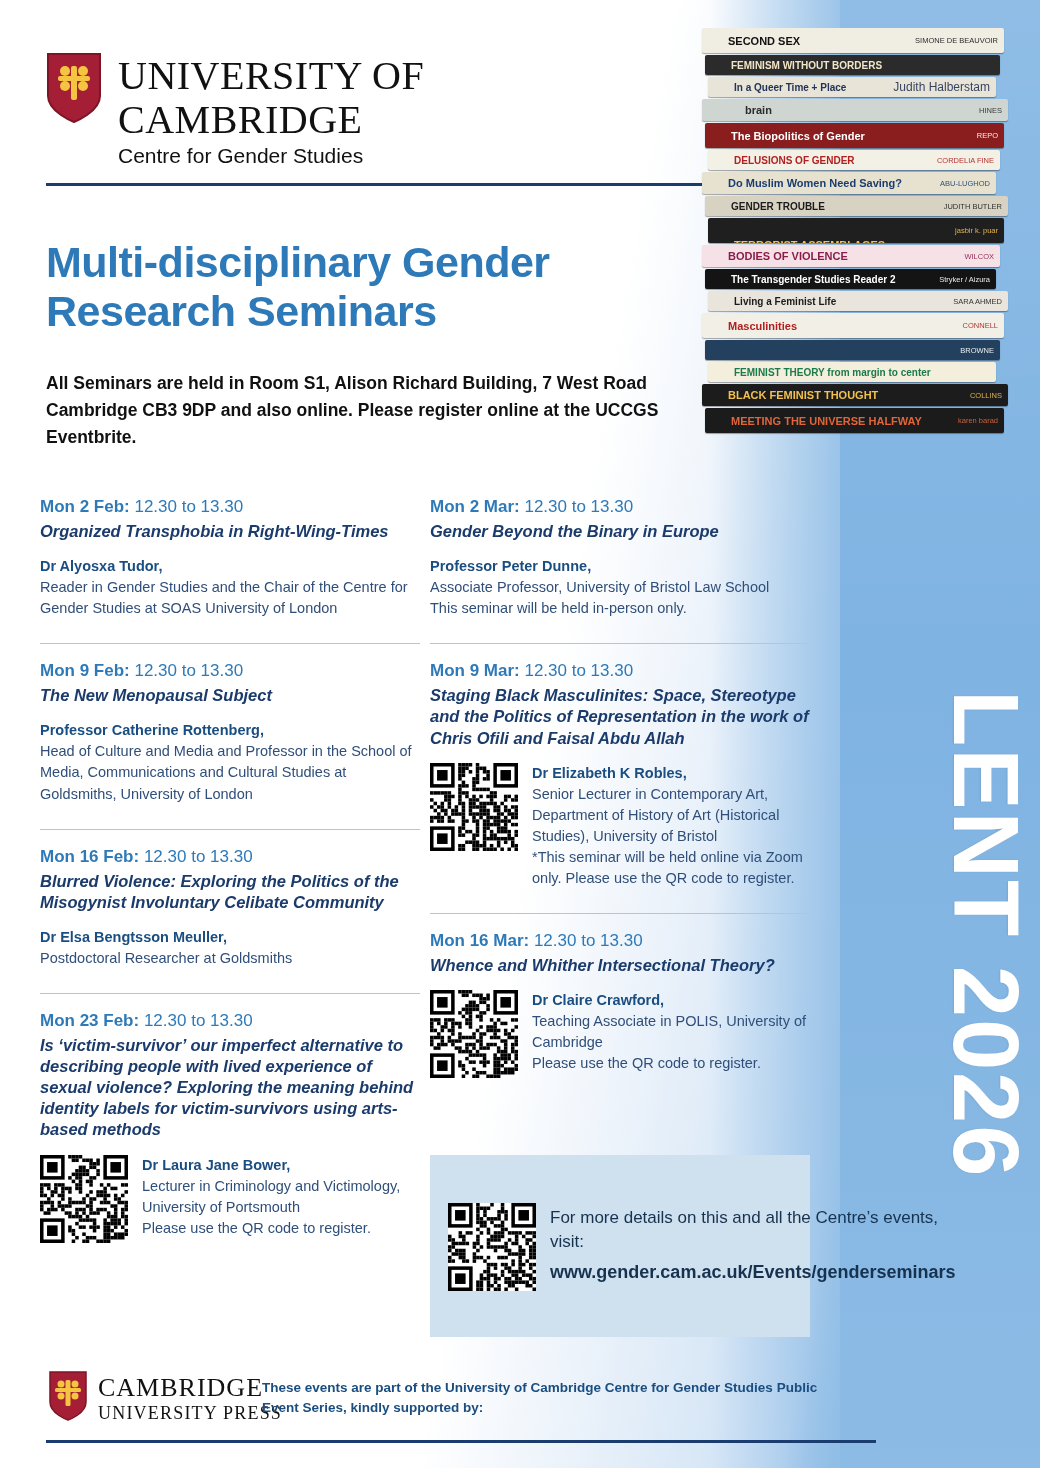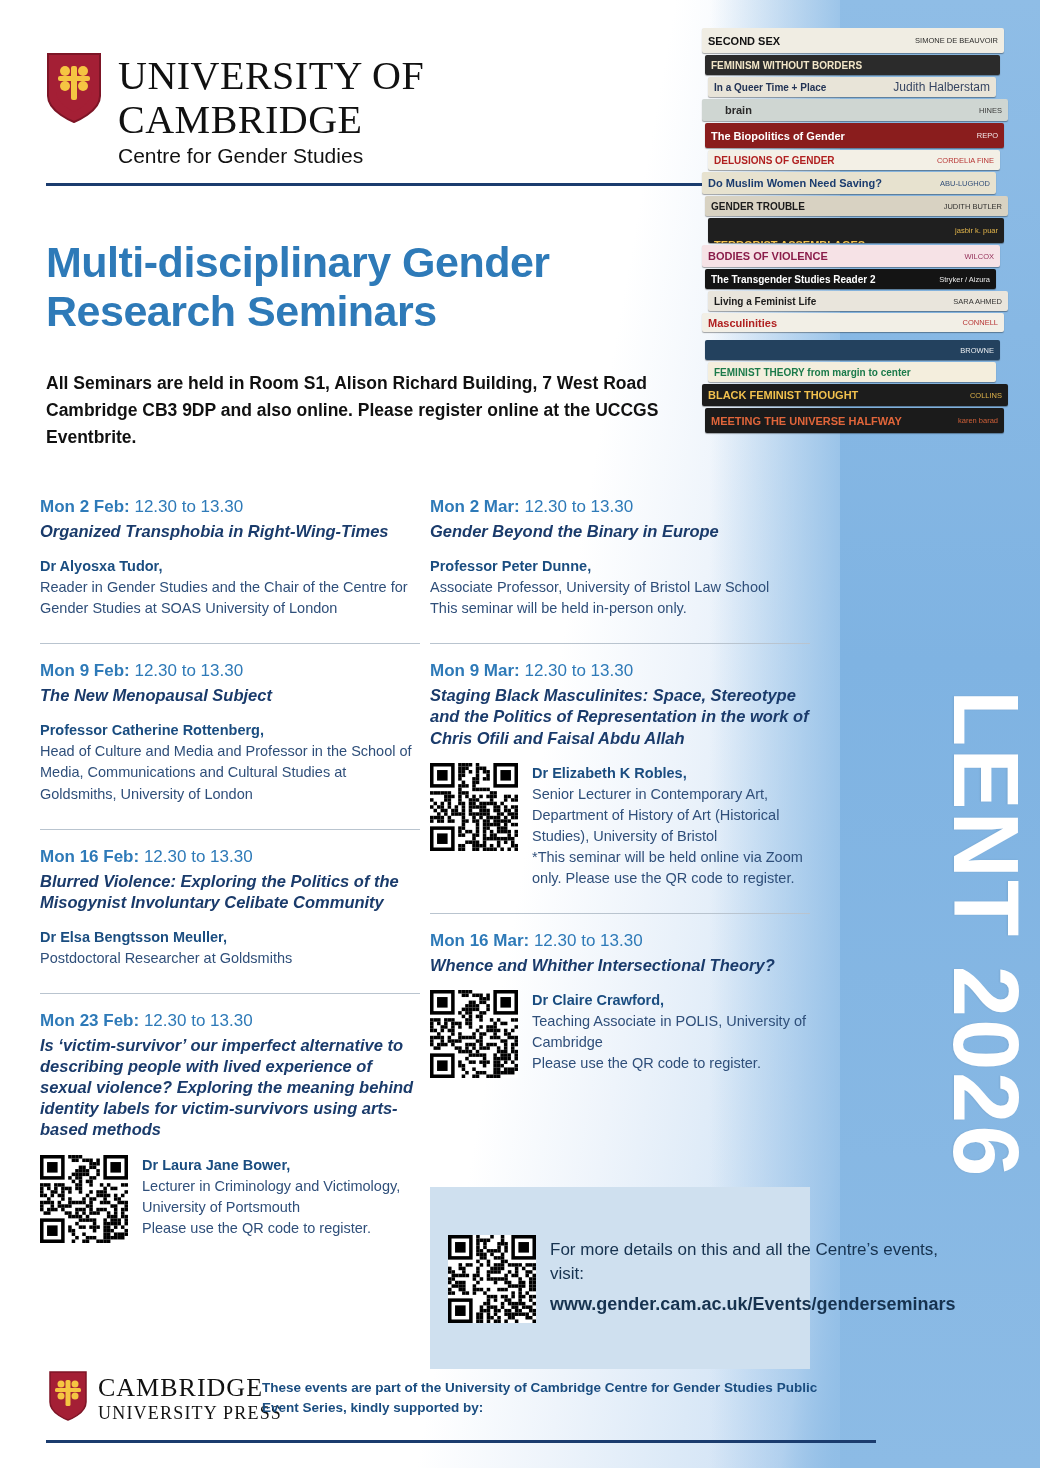--- a/index.html
+++ b/index.html
@@ -50,20 +50,21 @@
     position:absolute; left:700px; top:28px; width:310px; height:440px;
   }
   .book {
     position:absolute; left:0; right:0;
     border-radius:2px;
     box-shadow:0 1px 1px rgba(0,0,0,0.35);
     font-size:9px;
     display:flex; align-items:center;
     overflow:hidden;
     white-space:nowrap;
+    padding-left:20px;
   }
   .book span { padding:0 6px; }
 
   
   .main-title {
     position:absolute; left:46px; top:238px; width:620px;
     font-size:43px; font-weight:bold; line-height:1.15;
     color:#2e7ab8;
     letter-spacing:-0.5px;
   }
@@ -101,21 +102,21 @@
     right:8px; top:690px;
     font-size:92px; font-weight:bold; color:#ffffff;
     writing-mode:vertical-rl;
     letter-spacing:2px;
     line-height:1;
     text-shadow:0 1px 2px rgba(0,0,0,0.08);
   }
 
   
   .details-box {
-    position:absolute; left:430px; top:1187px; width:380px; height:182px;
+    position:absolute; left:430px; top:1155px; width:380px; height:182px;
     background:#cfe0ef;
     display:flex; align-items:center; gap:16px; padding:18px;
   }
   .details-box .qr { width:86px; height:86px; flex:0 0 86px; }
   .details-text { font-size:17px; color:#16324f; line-height:1.42; }
   .details-text .url { font-weight:bold; font-size:18px; display:block; margin-top:6px; }
 
   
   .footer-rule {
     position:absolute; left:46px; top:1440px; width:830px; height:3px; background:#1b3c6e;
@@ -201,21 +202,21 @@
         <span style="margin-left: auto; font-size: 7.5px; opacity: 0.9;">WILCOX</span>
       </div>
       <div class="book" style="top: 241px; height: 20px; background: rgb(20, 20, 20); color: rgb(255, 255, 255); left: 5px; right: 14px;">
         <span style="font-weight: bold; font-size: 10px;">The Transgender Studies Reader 2</span>
         <span style="margin-left: auto; font-size: 7.5px; opacity: 0.9;">Stryker / Aizura</span>
       </div>
       <div class="book" style="top: 263px; height: 20px; background: rgb(233, 229, 220); color: rgb(27, 27, 27); left: 8px; right: 2px;">
         <span style="font-weight: bold; font-size: 10px;">Living a Feminist Life</span>
         <span style="margin-left: auto; font-size: 7.5px; opacity: 0.9;">SARA AHMED</span>
       </div>
-      <div class="book" style="top: 285px; height: 19px; background: rgb(242, 239, 230); color: rgb(176, 32, 32); left: 2px; right: 6px; gap: 12px;">
+      <div class="book" style="top: 285px; height: 25px; background: rgb(242, 239, 230); color: rgb(176, 32, 32); left: 2px; right: 6px; gap: 12px;">
         <span style="font-weight: bold; font-size: 11px;">Masculinities</span>
         <span style="margin-left: auto; font-size: 7.5px; opacity: 0.9;">CONNELL</span>
       </div>
       <div class="book" style="top: 312px; height: 20px; background: rgb(35, 65, 94); color: rgb(255, 255, 255); left: 5px; right: 10px;">
         <span style="font-weight: bold; font-size: 10px; margin-top: 31px;">DIALOGUE, POLITICS AND GENDER</span>
         <span style="margin-left: auto; font-size: 7.5px; opacity: 0.9;">BROWNE</span>
       </div>
       <div class="book" style="top: 334px; height: 20px; background: rgb(244, 238, 221); color: rgb(27, 122, 74); left: 8px; right: 14px;">
         <span style="font-weight: bold; font-size: 10px;">FEMINIST THEORY from margin to center</span>
       </div>

